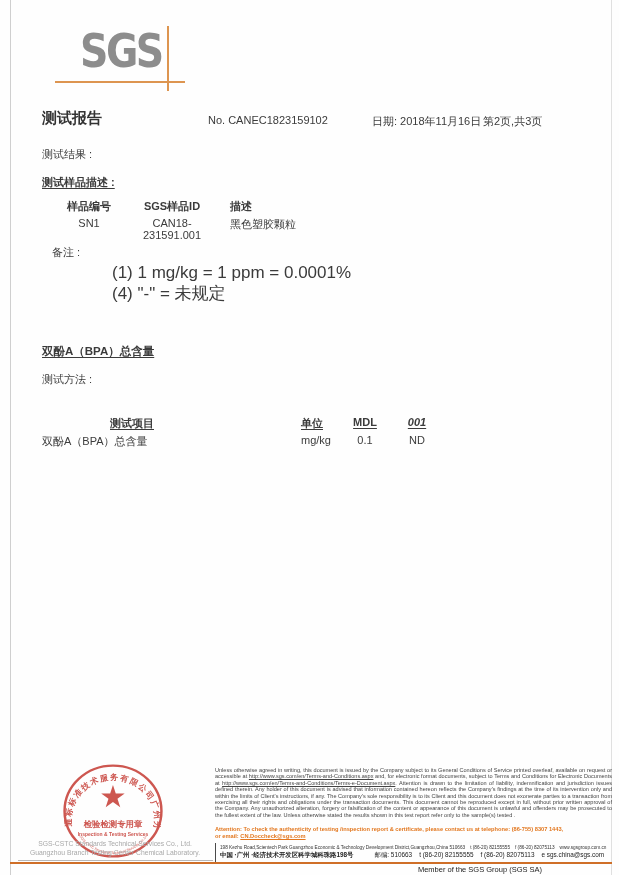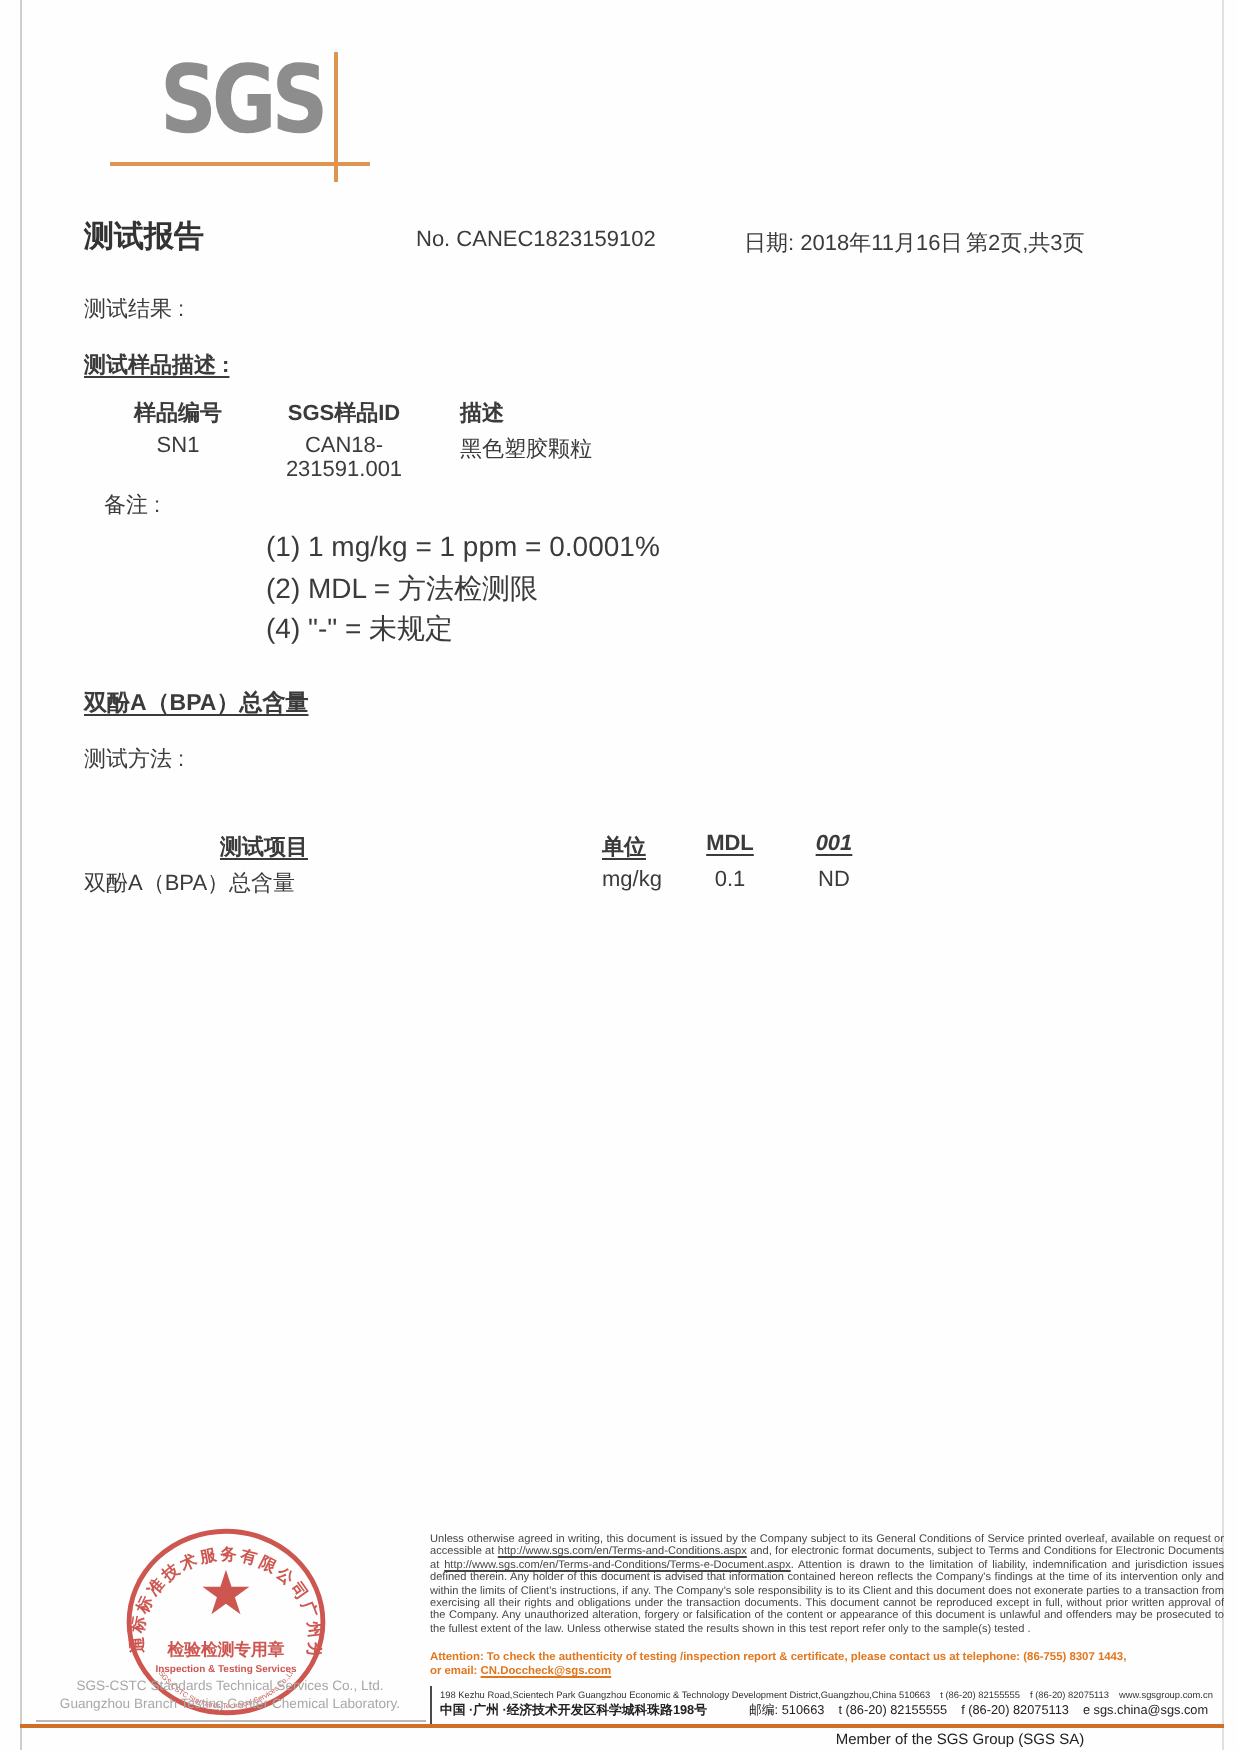--- a/index.html
+++ b/index.html
@@ -31,21 +31,21 @@
 
   
   .stbl-row{position:absolute;left:0;width:619px;font-size:11px;}
   .stbl-h{top:199px;font-weight:bold;}
   .stbl-v{top:217px;}
   .stbl-c1{position:absolute;left:55px;width:68px;text-align:center;}
   .stbl-c2{position:absolute;left:126px;width:92px;text-align:center;}
   .stbl-c3{position:absolute;left:230px;}
 
   .notes-label{position:absolute;left:52px;top:245px;font-size:11px;}
-  .notes{position:absolute;left:112px;top:263px;font-size:14px;line-height:20.5px;margin-left:21px;}
+  .notes{position:absolute;left:112px;top:263px;font-size:17px;line-height:20.5px;}
 
   .bpa-heading{position:absolute;left:42px;top:344px;font-size:11.5px;font-weight:bold;text-decoration:underline;text-underline-offset:2px;}
   .method-label{position:absolute;left:42px;top:372px;font-size:11px;}
   .method-text{position:absolute;left:118px;top:370px;width:462px;font-size:11px;line-height:21px;}
 
   
   .rtbl{font-size:11px;}
   .rtbl-hrow{position:absolute;top:416px;left:0;width:619px;font-weight:bold;}
   .rtbl-vrow{position:absolute;top:434px;left:0;width:619px;}
   .rtbl-item-h{position:absolute;left:62px;text-decoration:underline;text-underline-offset:2px;margin-left:48px;}
@@ -107,21 +107,20 @@
   </div>
   <div class="stbl-row stbl-v">
     <span class="stbl-c1">SN1</span>
     <span class="stbl-c2">CAN18-231591.001</span>
     <span class="stbl-c3">黑色塑胶颗粒</span>
   </div>
 
   <div class="notes-label">备注 :</div>
   <div class="notes">
     <div>(1) 1 mg/kg = 1 ppm = 0.0001%</div>
-    <div>(2) MDL = 方法检测限</div>
     <div>(4) "-" = 未规定</div>
   </div>
 
   <div class="bpa-heading">双酚A（BPA）总含量</div>
   <div class="method-label">测试方法 :</div>
 
   <div class="rtbl rtbl-hrow">
     <span class="rtbl-item-h">测试项目</span>
     <span class="col-unit u">单位</span>
     <span class="col-mdl u">MDL</span>

